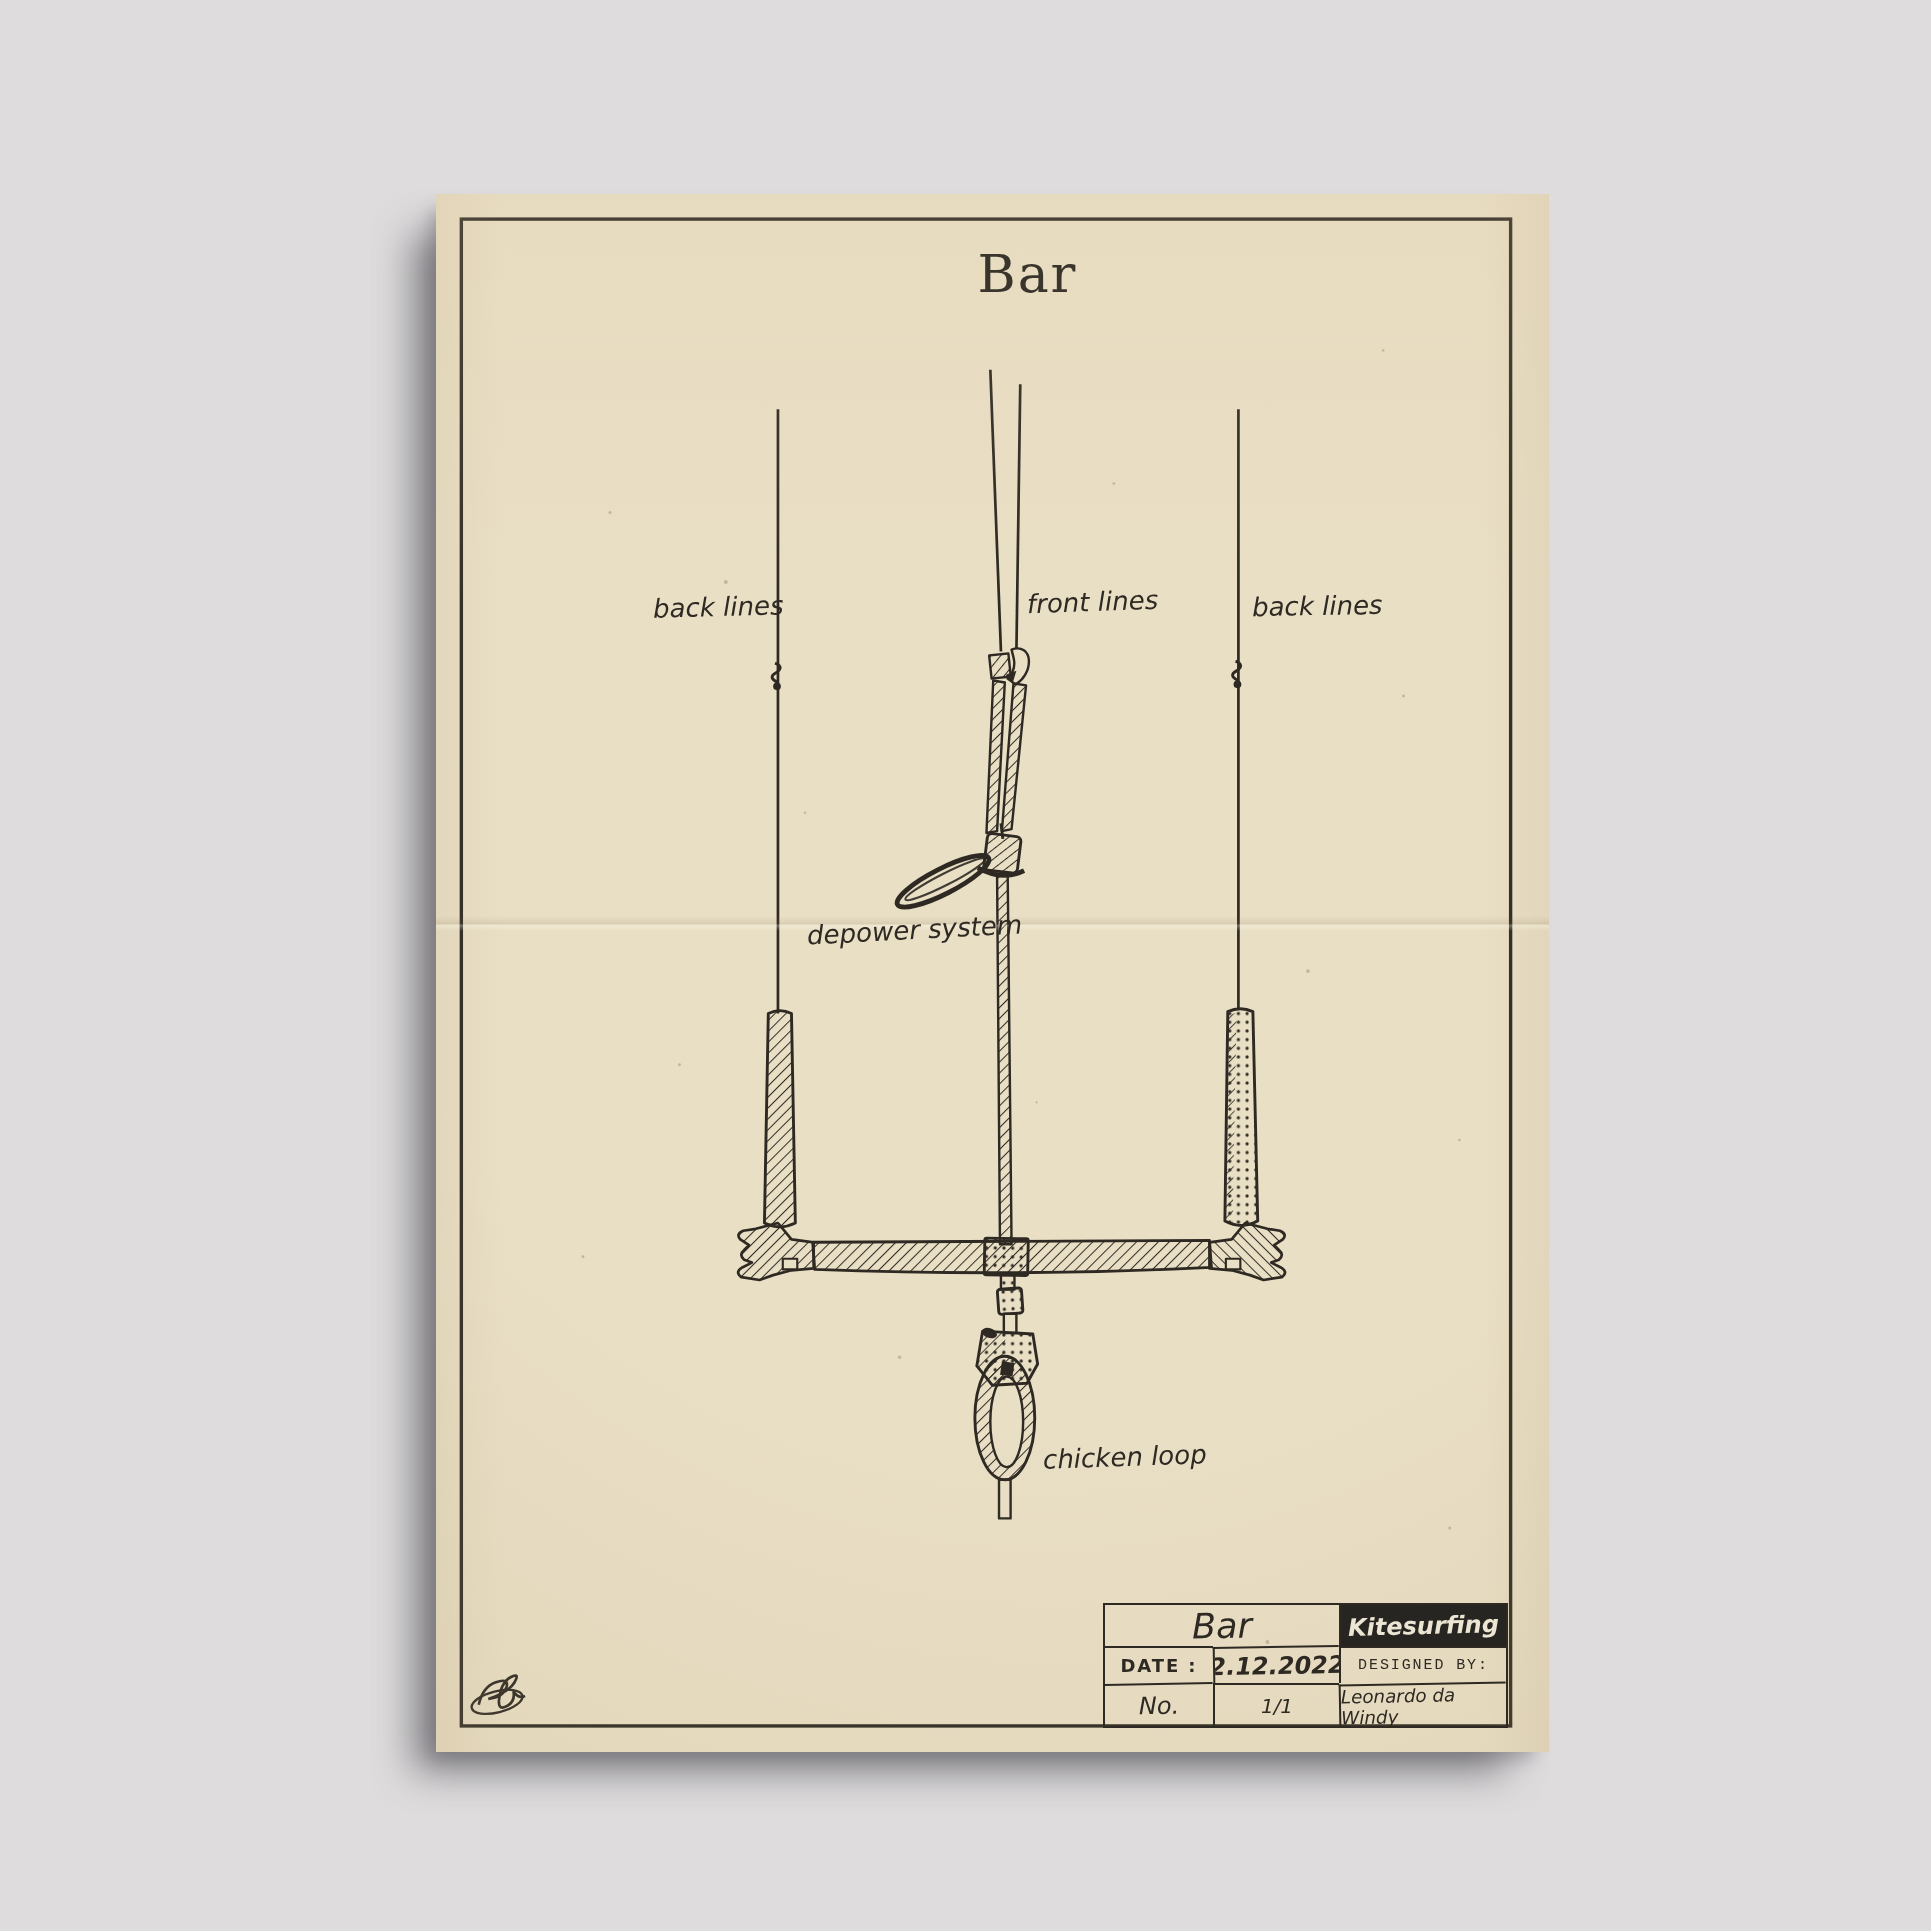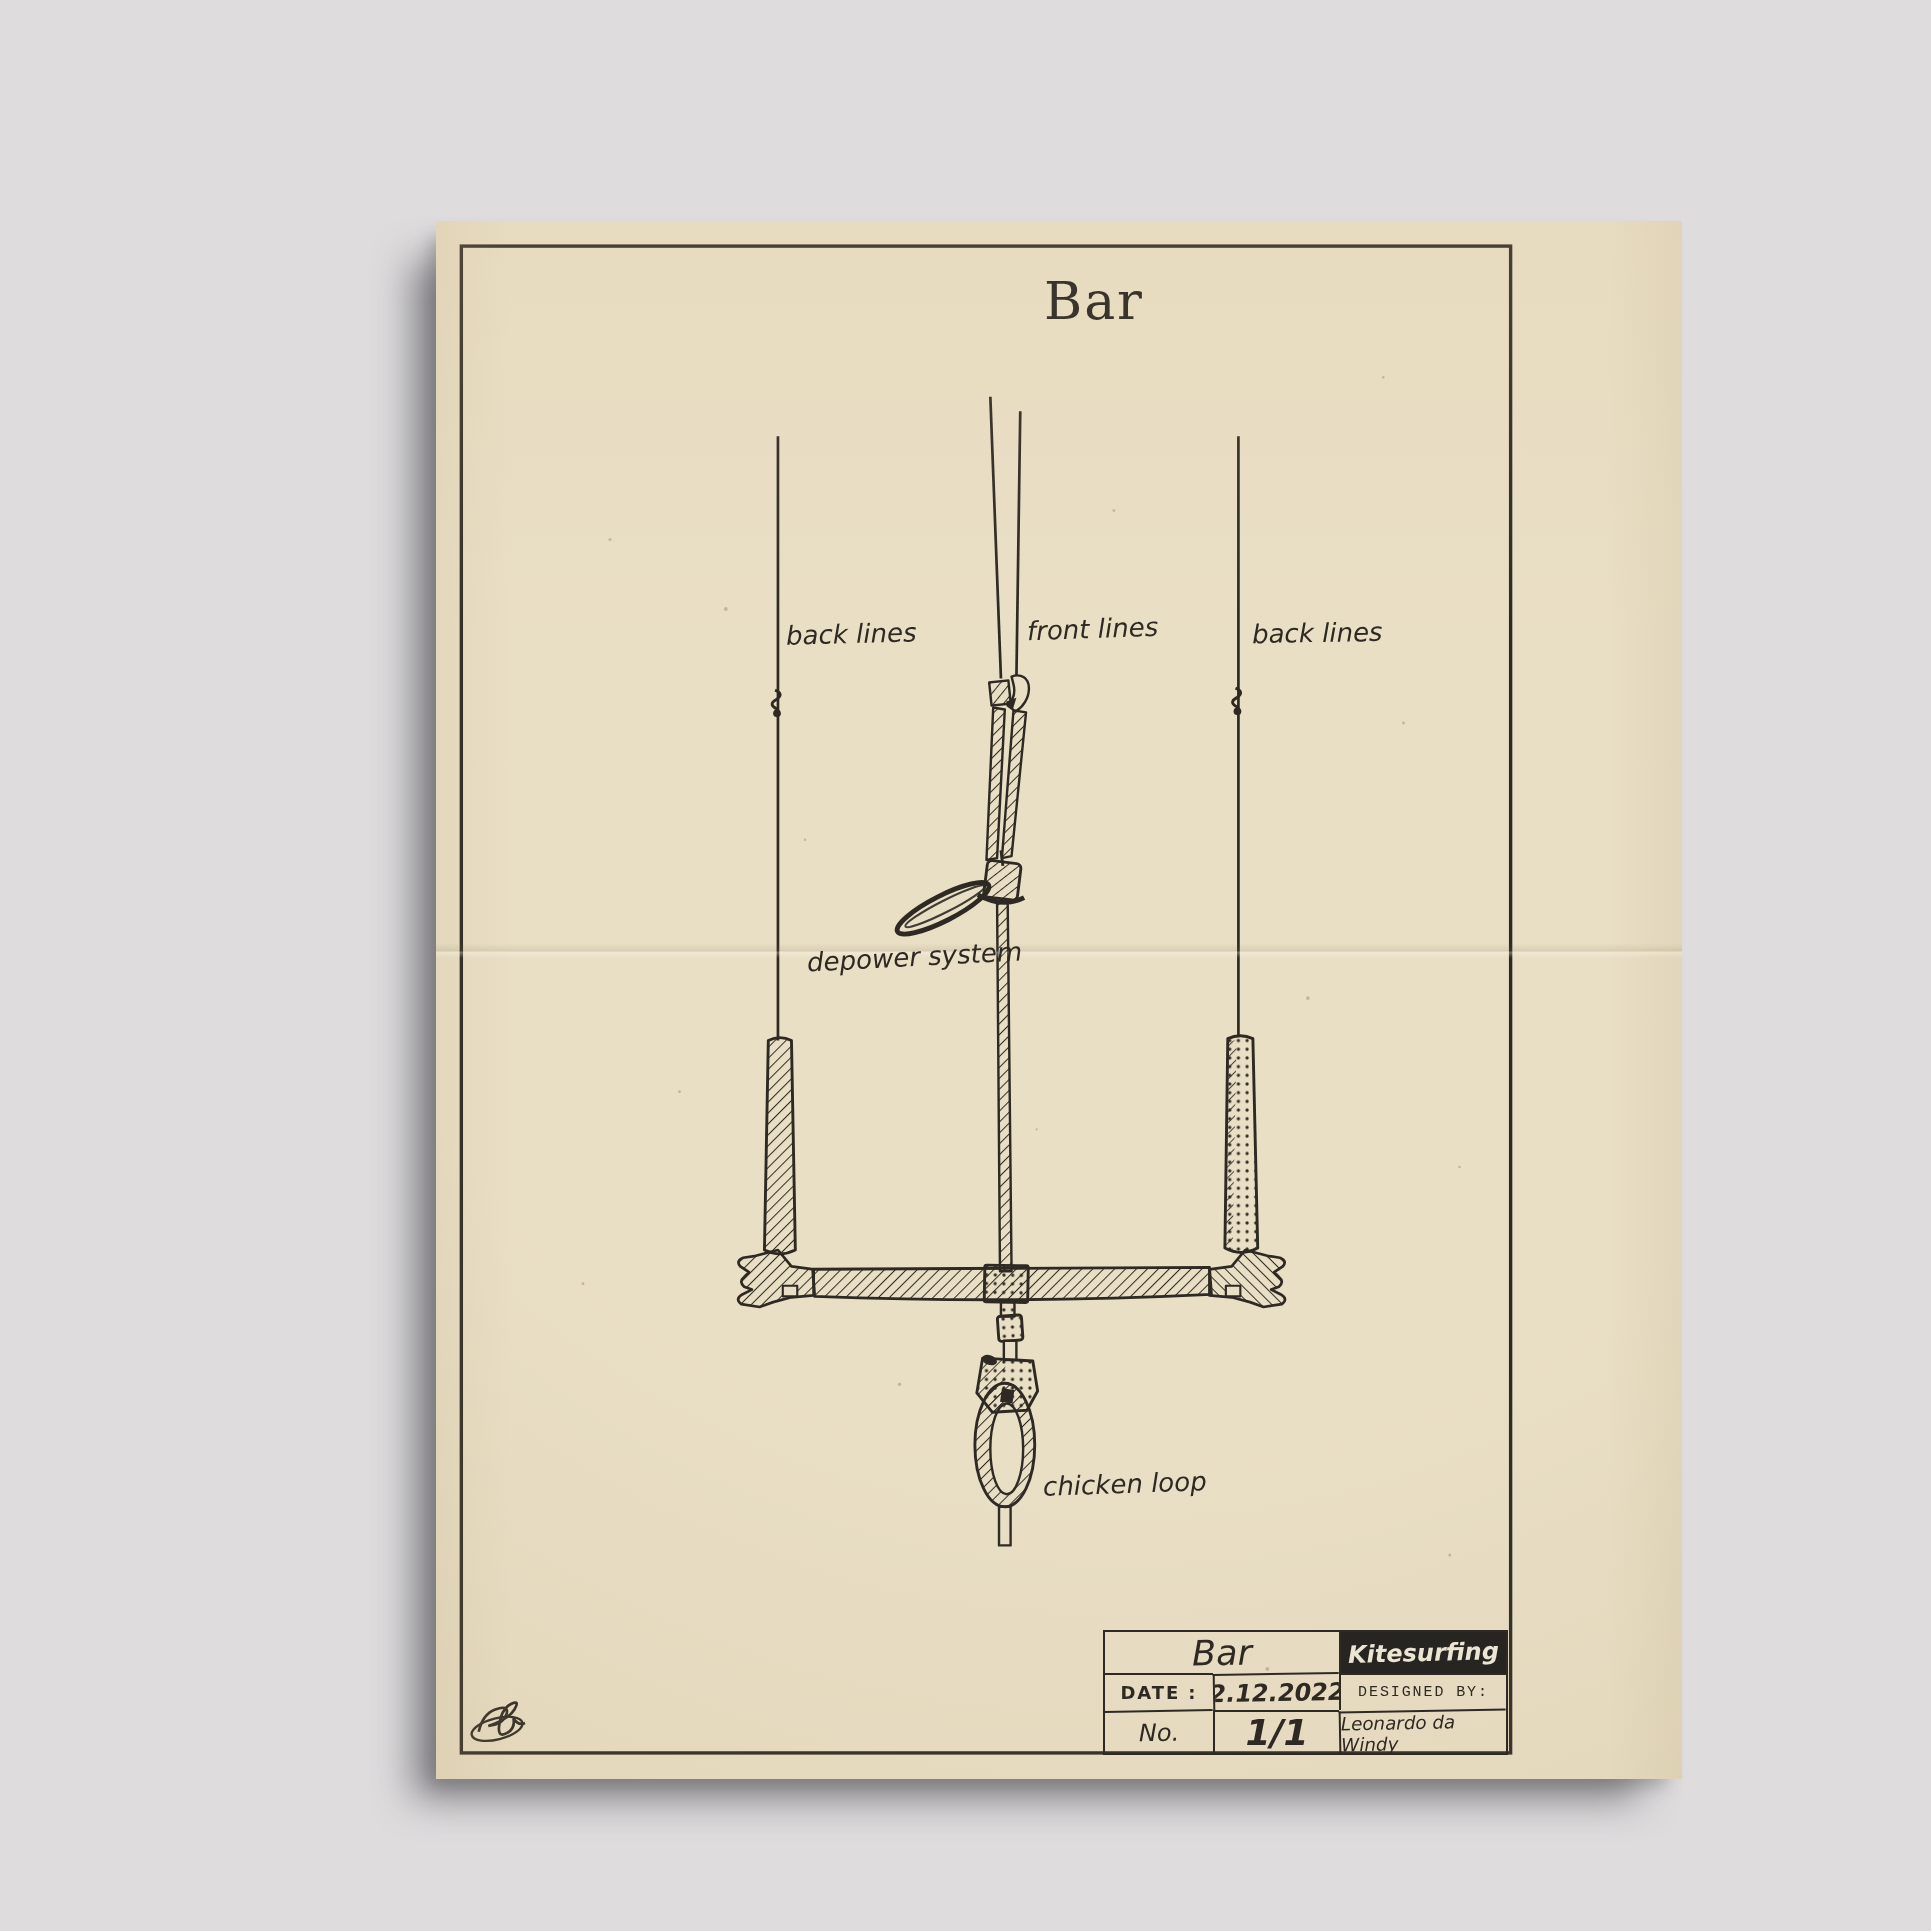--- a/index.html
+++ b/index.html
@@ -4,21 +4,21 @@
 <style>
   html,body{margin:0;padding:0;}
   body{
     width:1931px;height:1931px;overflow:hidden;
     background:#dedcdd;
     font-family:"DejaVu Sans",sans-serif;
     position:relative;
   }
   .scene{position:absolute;inset:0;}
   .poster{
-    position:absolute;left:436px;top:221px;width:1246px;height:1558px;
+    position:absolute;left:436px;top:194px;width:1113px;height:1558px;
     background:#e9dfc5;
     box-shadow:-33px 29px 37px -9.7px rgba(104,102,107,0.80),
                -9.7px 11.6px 15.4px -3.9px rgba(118,116,121,0.45);
   }
   .paper-tone{
     position:absolute;inset:0;pointer-events:none;
     background:
       radial-gradient(120% 90% at 55% 30%, rgba(233,221,194,0) 55%, rgba(188,162,120,0.16) 100%),
       linear-gradient(180deg, rgba(222,196,160,0.15), rgba(0,0,0,0) 26%),
       linear-gradient(90deg, rgba(170,150,115,0.10), rgba(0,0,0,0) 6%, rgba(0,0,0,0) 94%, rgba(170,150,115,0.12));
@@ -55,21 +55,21 @@
     border-left:2.9px solid #2e2a23;font-size:24px;font-weight:bold;transform:none;
   }
   .tb-cat span{transform:rotate(-1.5deg);}
   .tb-r2{grid-row:2;border-top:2.9px solid #2e2a23;}
   .tb-r3{grid-row:3;border-top:2.9px solid #2e2a23;}
   .tb-c2,.tb-c3{border-left:2.9px solid #2e2a23;}
   .tb-date-label{font-size:18px;font-weight:bold;font-style:normal;letter-spacing:1.9px;font-family:"DejaVu Sans",sans-serif;}
   .tb-date-value{font-size:24px;font-weight:bold;transform:rotate(-1deg);}
   .tb-designed-label{font-size:15px;font-style:normal;letter-spacing:1.9px;font-family:Liberation Mono, monospace;}
   .tb-no-label{font-size:24px;transform:rotate(-1deg);}
-  .tb-no-value{font-size:36px;font-weight:bold;}
+  .tb-no-value{font-size:20px;font-weight:normal;}
   .tb-designer{font-size:18.3px;transform:rotate(-1deg);}
 </style>
 </head>
 <body>
 
 <div class="scene">
   <div class="poster">
 
     <svg class="drawing" viewBox="0 0 1138 1614" width="1099" height="1558" xmlns="http://www.w3.org/2000/svg">
       <defs>

